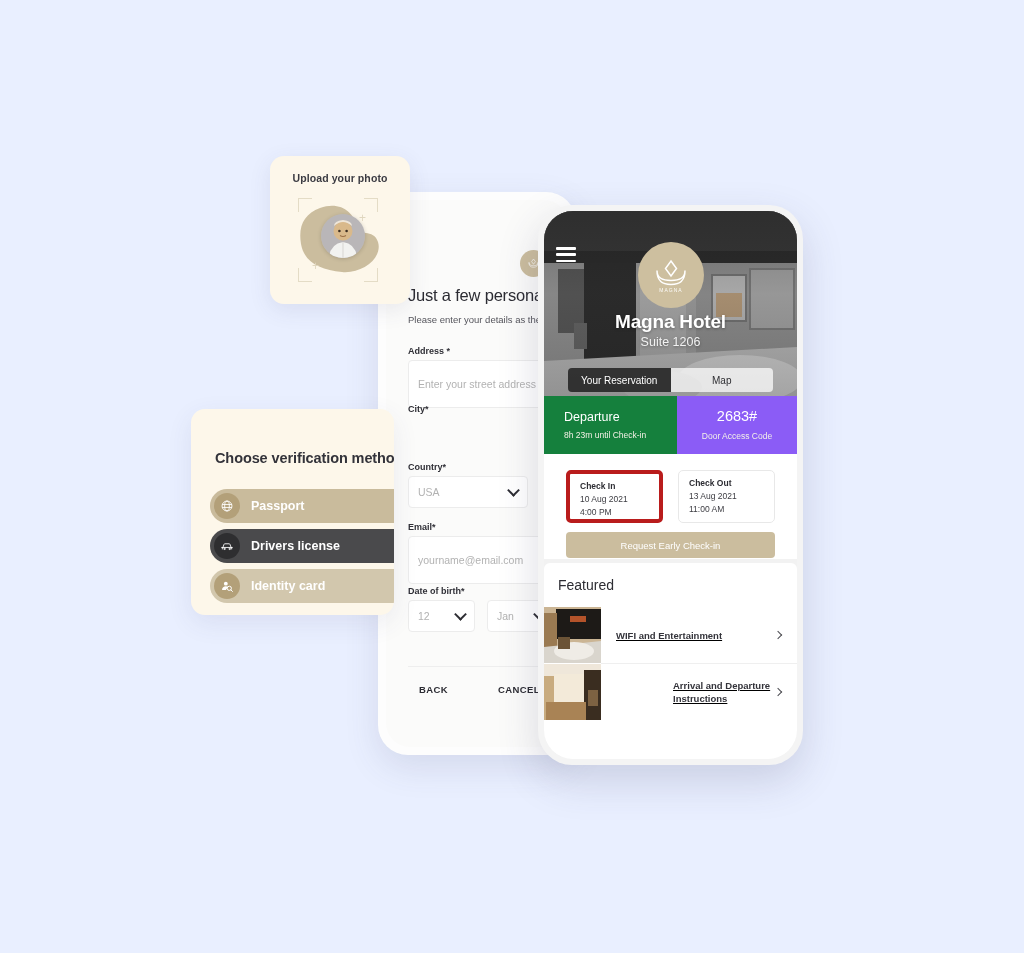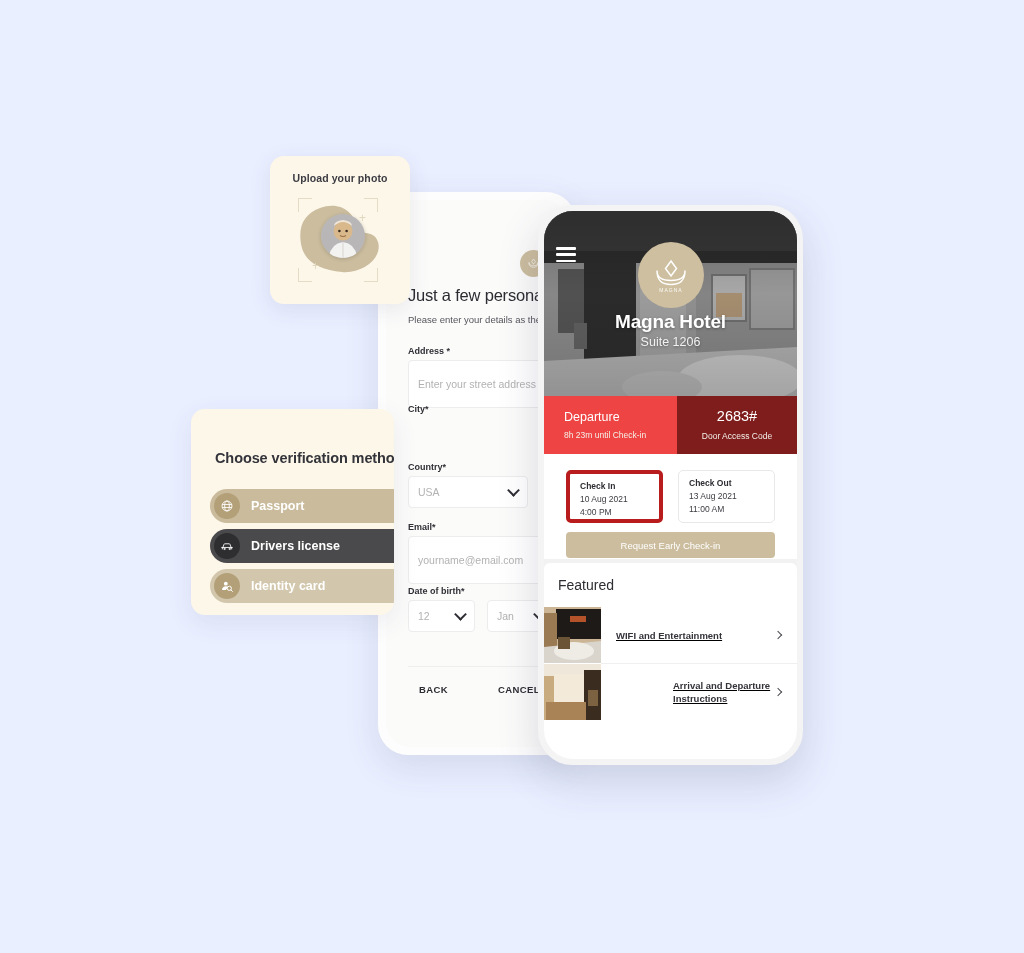--- a/index.html
+++ b/index.html
@@ -159,22 +159,22 @@
     position:absolute;left:0;right:0;top:124px;text-align:center;
     font-size:12.5px;color:#f2f2f2;text-shadow:0 1px 3px rgba(0,0,0,.35);
   }
   #tabs{position:absolute;left:24px;top:157px;width:205px;height:24px;border-radius:4px;display:flex;overflow:hidden;}
   .tab{flex:1;display:flex;align-items:center;justify-content:center;font-size:10px;color:#fff;}
   .tab.active{background:rgba(35,35,35,.88);}
   .tab.inactive{background:rgba(248,248,248,.78);color:#2f2f33;}
 
   
   #band{position:absolute;left:0;top:185px;width:253px;height:58px;display:flex;}
-  #band-left{width:133px;background:#ef4444;position:relative;}
-  #band-right{flex:1;background:#7f1d1d;position:relative;}
+  #band-left{width:133px;background:#15803d;position:relative;}
+  #band-right{flex:1;background:#8b5cf6;position:relative;}
   #departure-label{position:absolute;left:20px;top:14px;font-size:12.5px;color:#fff;}
   #departure-sub{position:absolute;left:20px;top:34px;font-size:8.5px;color:#f4f0e6;white-space:nowrap;}
   #door-code{position:absolute;left:0;right:0;top:12px;text-align:center;font-size:14.5px;color:#fff;}
   #door-label{position:absolute;left:0;right:0;top:35px;text-align:center;font-size:8.5px;color:#f3f0e8;}
 
   
   #reserve-card{position:absolute;left:0;top:243px;width:253px;height:105px;background:#fff;}
   .checkbox-card{
     position:absolute;top:16px;width:97px;height:53px;
     border-radius:5px;box-sizing:border-box;background:#fff;
@@ -374,20 +374,24 @@
               <path d="M22 8 L27.5 15.5 L22 23 L16.5 15.5 Z"></path>
               <path d="M8 17.5 C8 28.5 13.5 31.5 22 31.5 C30.5 31.5 36 28.5 36 17.5 C36 25.5 30.5 27.5 22 27.5 C13.5 27.5 8 25.5 8 17.5 Z"></path>
             </g>
             <text x="22" y="39" text-anchor="middle" font-family="Liberation Sans, sans-serif" font-size="5" letter-spacing="1" fill="#ffffff" opacity=".92">MAGNA</text>
           </svg>
         </div>
 
         <div id="hotel-name">Magna Hotel</div>
         <div id="hotel-suite">Suite 1206</div>
 
+        <div id="tabs">
+          <div class="tab active">Your Reservation</div>
+          <div class="tab inactive">Map</div>
+        </div>
       </div>
 
       <div id="band">
         <div id="band-left">
           <div id="departure-label">Departure</div>
           <div id="departure-sub">8h 23m until Check-in</div>
         </div>
         <div id="band-right">
           <div id="door-code">2683#</div>
           <div id="door-label">Door Access Code</div>

